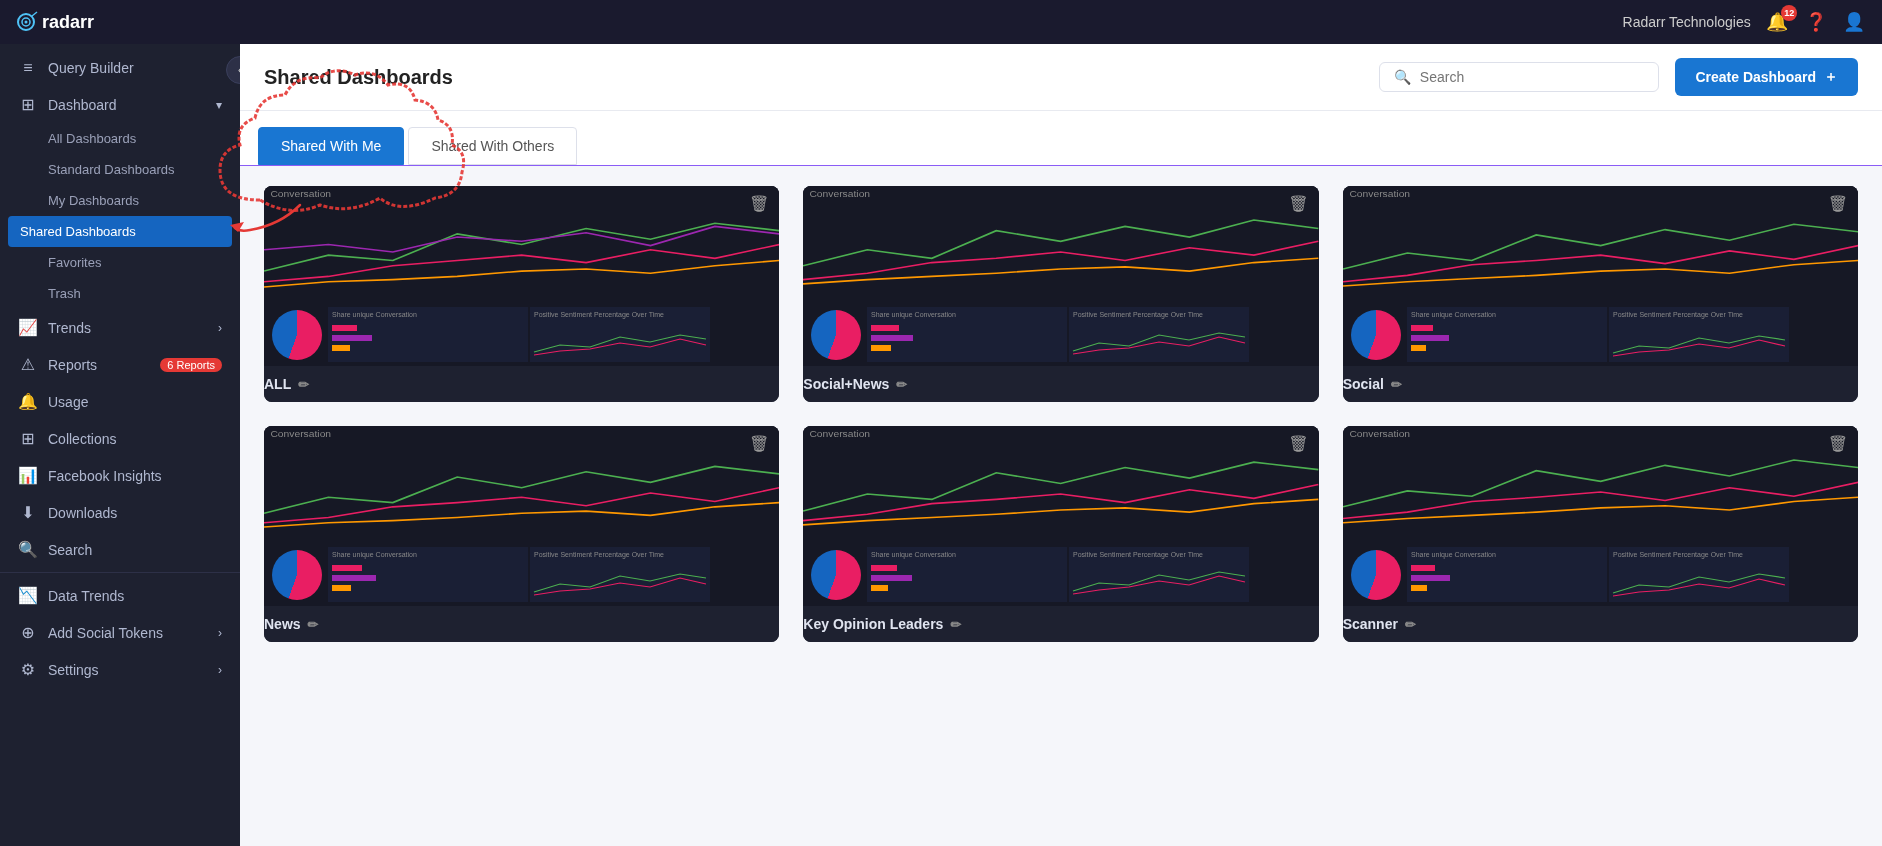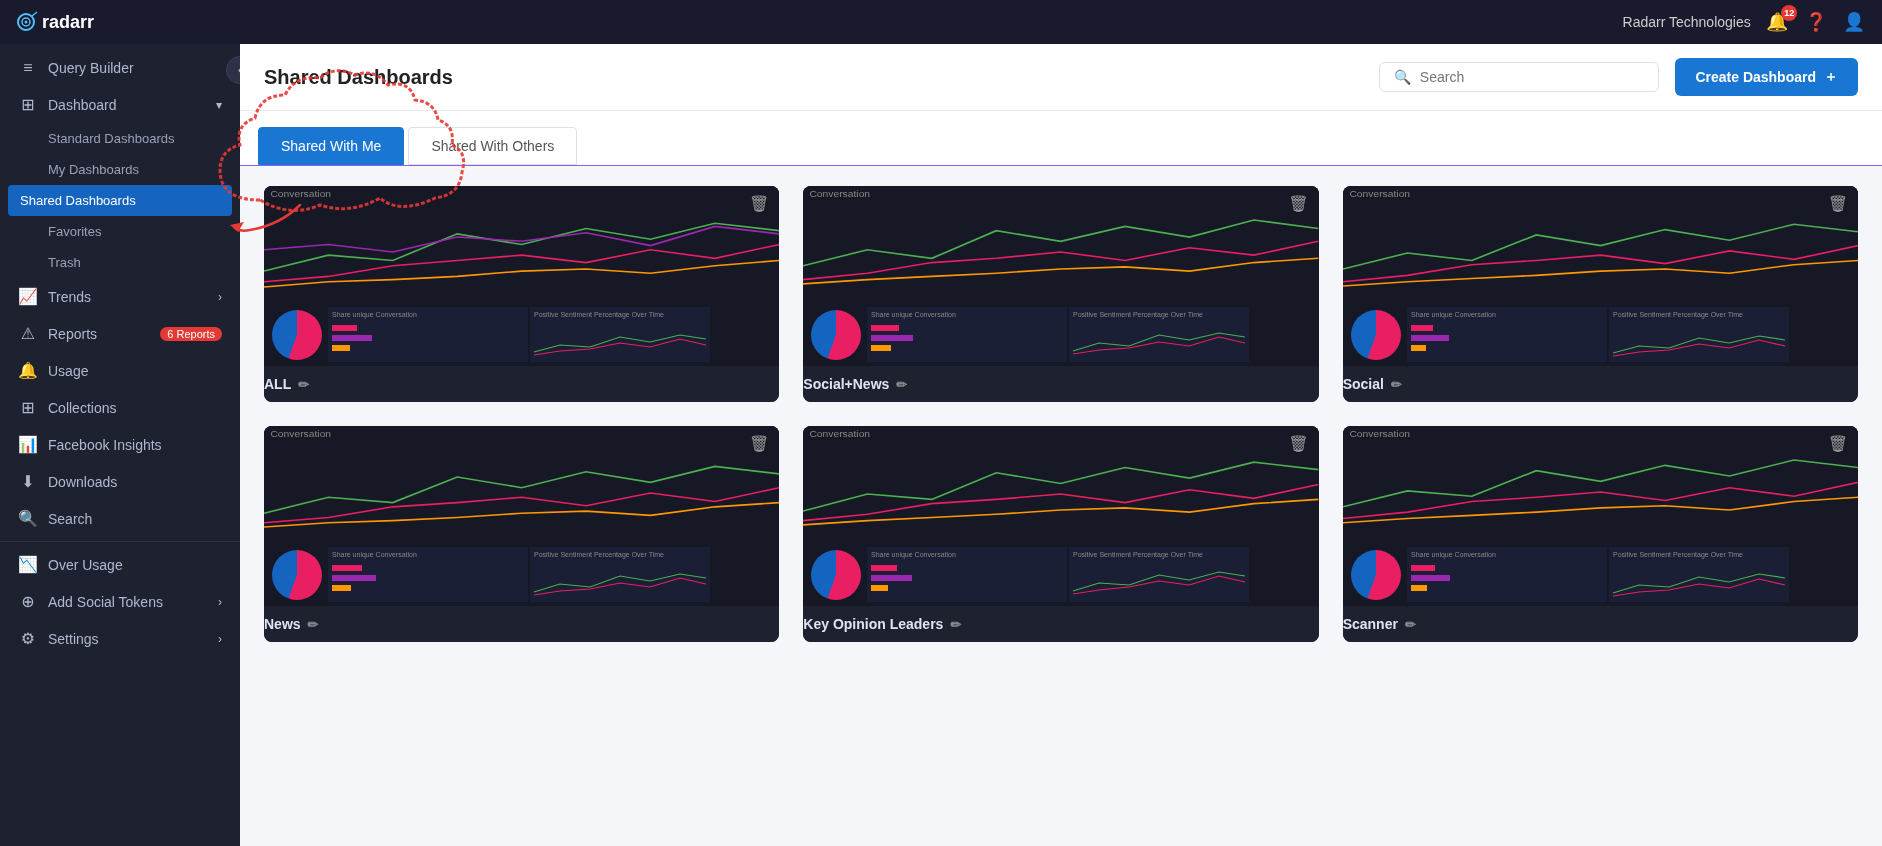--- a/index.html
+++ b/index.html
@@ -219,20 +219,23 @@
         <span>Query Builder</span>
       </div>
 
       <div class="sidebar-item">
         <span class="icon">⊞</span>
         <span>Dashboard</span>
         <span class="arrow">▾</span>
       </div>
 
       <div class="sidebar-sub-item">
+        <span>All Dashboards</span>
+      </div>
+      <div class="sidebar-sub-item">
         <span>Standard Dashboards</span>
       </div>
       <div class="sidebar-sub-item">
         <span>My Dashboards</span>
       </div>
       <div class="sidebar-sub-item active">
         <span>Shared Dashboards</span>
       </div>
       <div class="sidebar-sub-item">
         <span>Favorites</span>
@@ -275,21 +278,21 @@
 
       <div class="sidebar-item">
         <span class="icon">🔍</span>
         <span>Search</span>
       </div>
 
       <div class="sidebar-divider"></div>
 
       <div class="sidebar-item">
         <span class="icon">📉</span>
-        <span>Over Usage</span>
+        <span>Data Trends</span>
       </div>
 
       <div class="sidebar-item">
         <span class="icon">⊕</span>
         <span>Add Social Tokens</span>
         <span class="arrow">›</span>
       </div>
 
       <div class="sidebar-item">
         <span class="icon">⚙</span>

